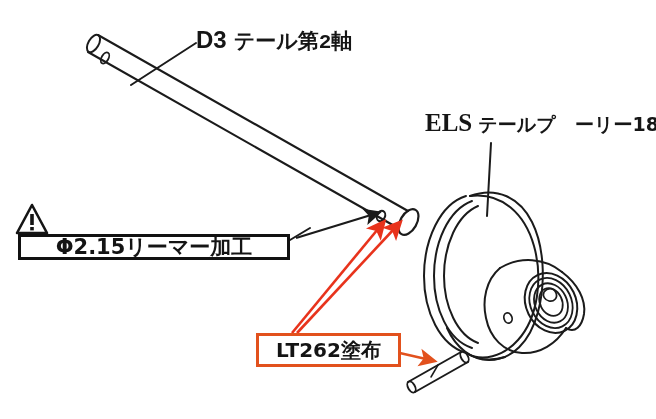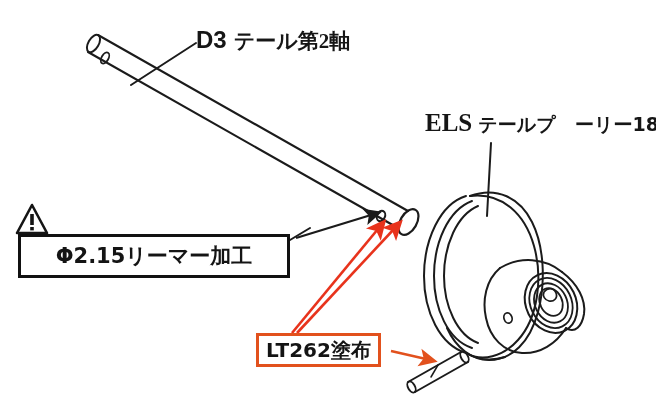--- a/index.html
+++ b/index.html
@@ -39,21 +39,21 @@
     font-size: 23px;
     letter-spacing: 0px;
   }
   #label-d3 .code {
     font-size: 24px;
     font-family: "Liberation Sans", sans-serif;
     margin-top: 8px;
   }
   #label-d3 .jp {
     font-size: 21px;
-    font-family: Liberation Serif, serif;
+    font-family: Liberation Mono, monospace;
     margin-left: 7px;
   }
   
   #label-els {
     left: 425px;
     top: 110px;
     font-size: 23px;
   }
   #label-els .code {
     font-size: 25px;
@@ -62,40 +62,40 @@
   #label-els .jp {
     font-size: 19px;
     font-family: "DejaVu Sans", sans-serif;
     margin-left: 6px;
   }
   
   #note-reamer {
     left: 18px;
     top: 234px;
     width: 272px;
-    height: 44px;
+    height: 26px;
     box-sizing: border-box;
     border: 3px solid #111111;
     background: #ffffff;
     display: flex;
     align-items: center;
     justify-content: center;
   }
   #note-reamer .txt {
     font-family: "DejaVu Sans", sans-serif;
     font-size: 21px;
     font-weight: 700;
     color: #141414;
     letter-spacing: 0px;
   }
   
   #note-lt262 {
     left: 256px;
     top: 333px;
-    width: 125px;
+    width: 145px;
     height: 34px;
     box-sizing: border-box;
     border: 3px solid #e2511d;
     background: #ffffff;
     display: flex;
     align-items: center;
     justify-content: center;
   }
   #note-lt262 .txt {
     font-family: "DejaVu Sans", sans-serif;

